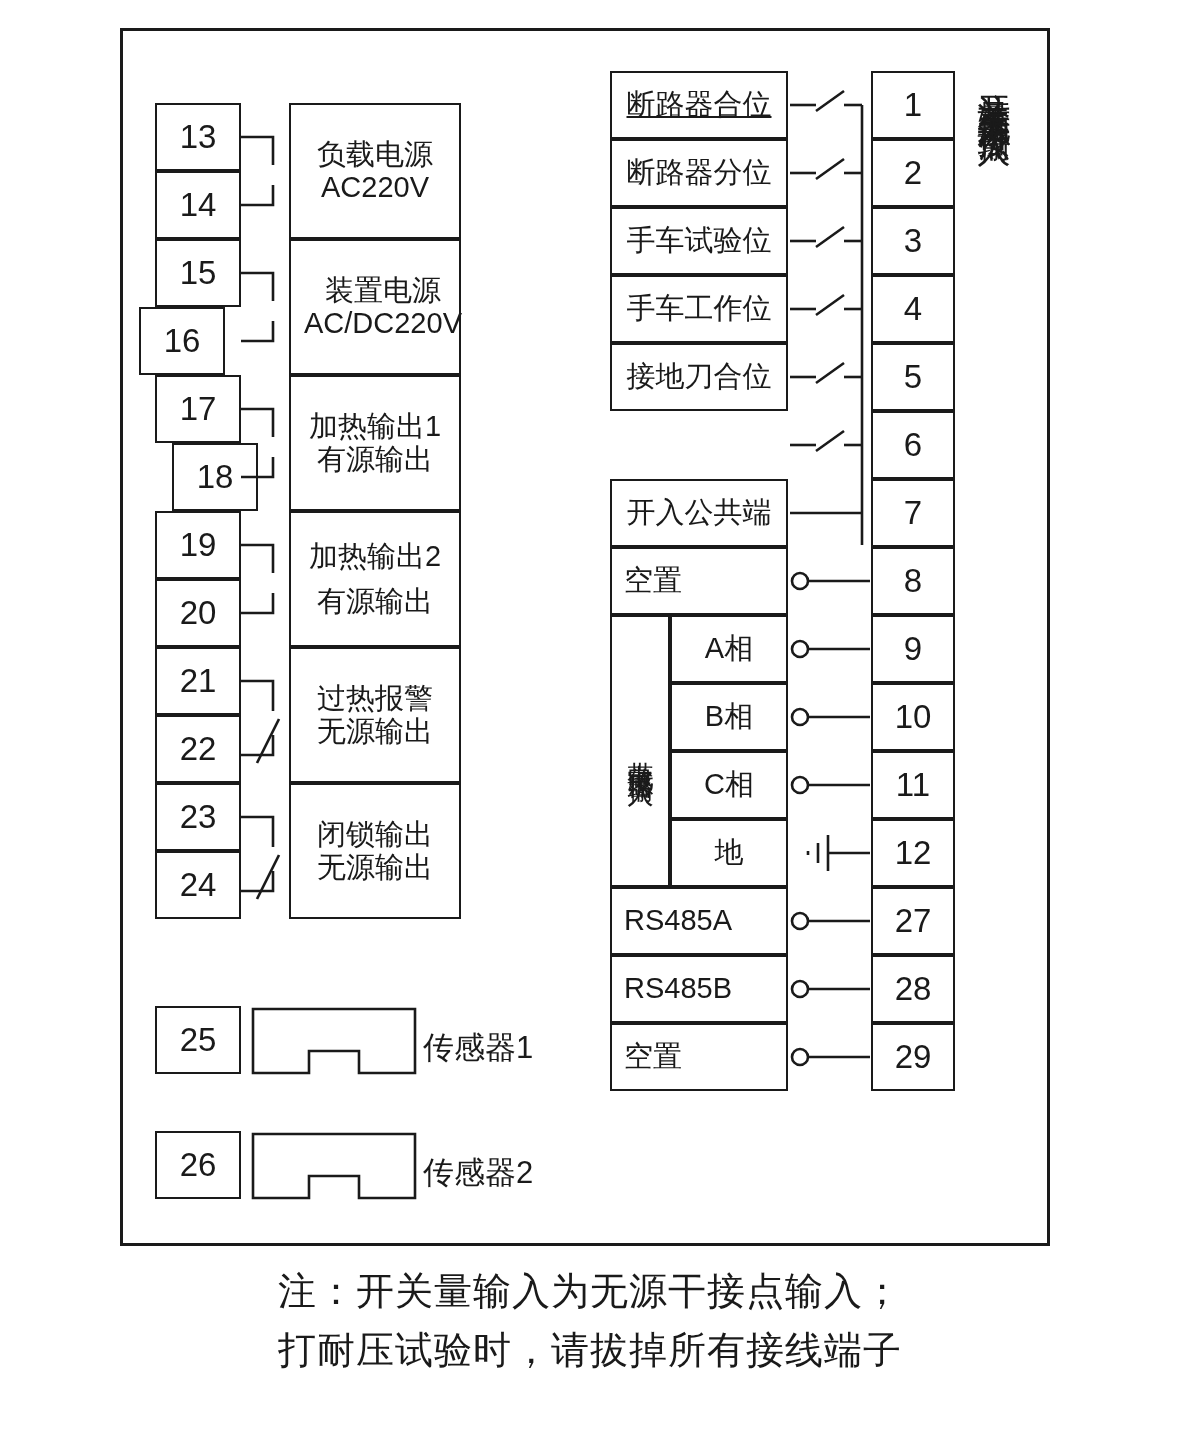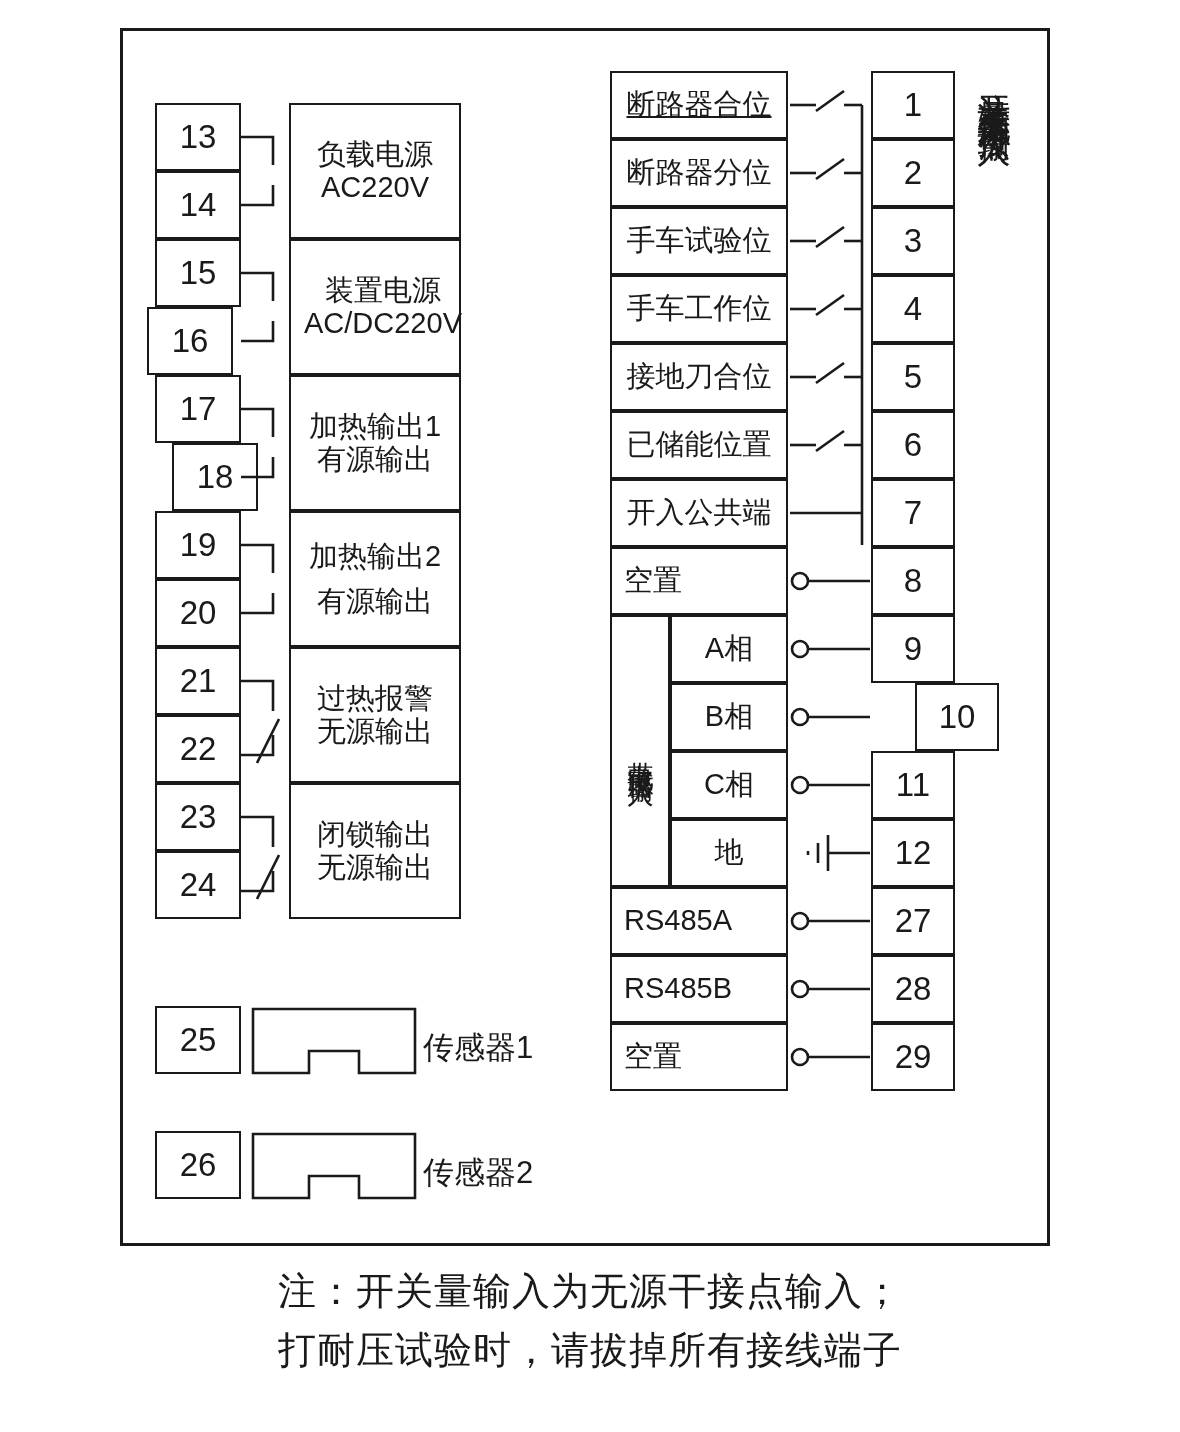--- a/index.html
+++ b/index.html
@@ -90,21 +90,21 @@
 </style>
 </head>
 <body>
 
 <div id="diagram-frame">
 
   <div class="cell num termbox" style="left:32px; top:72px;">13</div>
   <div class="cell num termbox" style="left:32px; top:140px;">14</div>
 
   <div class="cell num termbox" style="left:32px; top:208px;">15</div>
-  <div class="cell num termbox" style="left:24px; top:276px;">16</div>
+  <div class="cell num termbox" style="left:16px; top:276px;">16</div>
 
   <div class="cell num termbox" style="left:32px; top:344px;">17</div>
   <div class="cell num termbox" style="left:49px; top:412px;">18</div>
 
   <div class="cell num termbox" style="left:32px; top:480px;">19</div>
   <div class="cell num termbox" style="left:32px; top:548px;">20</div>
 
   <div class="cell num termbox" style="left:32px; top:616px;">21</div>
   <div class="cell num termbox" style="left:32px; top:684px;">22</div>
 
@@ -170,21 +170,20 @@
   </svg>
 
   <div style="position:absolute; left:300px; top:996px; font-size:31px;">传感器1</div>
   <div style="position:absolute; left:300px; top:1121px; font-size:31px;">传感器2</div>
 
   <div class="cell lbl tagbox" style="left:487px; top:40px;text-decoration:underline;">断路器合位</div>
   <div class="cell lbl tagbox" style="left:487px; top:108px;">断路器分位</div>
   <div class="cell lbl tagbox" style="left:487px; top:176px;">手车试验位</div>
   <div class="cell lbl tagbox" style="left:487px; top:244px;">手车工作位</div>
   <div class="cell lbl tagbox" style="left:487px; top:312px;">接地刀合位</div>
-  <div class="cell lbl tagbox" style="left:487px; top:380px;">已储能位置</div>
   <div class="cell lbl tagbox" style="left:487px; top:448px;">开入公共端</div>
   <div class="cell lbl tagbox" style="left:487px; top:516px; justify-content:flex-start; padding-left:12px;">空置</div>
 
   <div class="cell lbl" style="left:487px; top:584px; width:60px; height:272px;">
     <span class="vert" style="font-size:26px;">带电传感器输入</span>
   </div>
   <div class="cell lbl" style="left:547px; top:584px; width:118px; height:68px;">A相</div>
   <div class="cell lbl" style="left:547px; top:652px; width:118px; height:68px;">B相</div>
   <div class="cell lbl" style="left:547px; top:720px; width:118px; height:68px;">C相</div>
   <div class="cell lbl" style="left:547px; top:788px; width:118px; height:68px;">地</div>
@@ -195,21 +194,21 @@
 
   <div class="cell num numbox-r" style="left:748px; top:40px;">1</div>
   <div class="cell num numbox-r" style="left:748px; top:108px;">2</div>
   <div class="cell num numbox-r" style="left:748px; top:176px;">3</div>
   <div class="cell num numbox-r" style="left:748px; top:244px;">4</div>
   <div class="cell num numbox-r" style="left:748px; top:312px;">5</div>
   <div class="cell num numbox-r" style="left:748px; top:380px;">6</div>
   <div class="cell num numbox-r" style="left:748px; top:448px;">7</div>
   <div class="cell num numbox-r" style="left:748px; top:516px;">8</div>
   <div class="cell num numbox-r" style="left:748px; top:584px;">9</div>
-  <div class="cell num numbox-r" style="left:748px; top:652px;margin-left:44px;">10</div>
+  <div class="cell num numbox-r" style="left:748px; top:652px;">10</div>
   <div class="cell num numbox-r" style="left:748px; top:720px;">11</div>
   <div class="cell num numbox-r" style="left:748px; top:788px;">12</div>
   <div class="cell num numbox-r" style="left:748px; top:856px;">27</div>
   <div class="cell num numbox-r" style="left:748px; top:924px;">28</div>
   <div class="cell num numbox-r" style="left:748px; top:992px;">29</div>
 
   <svg style="position:absolute; left:663px; top:34px; width:90px; height:1036px;">
 
     <path class="wire" d="M76,40 L76,480"></path>
 

